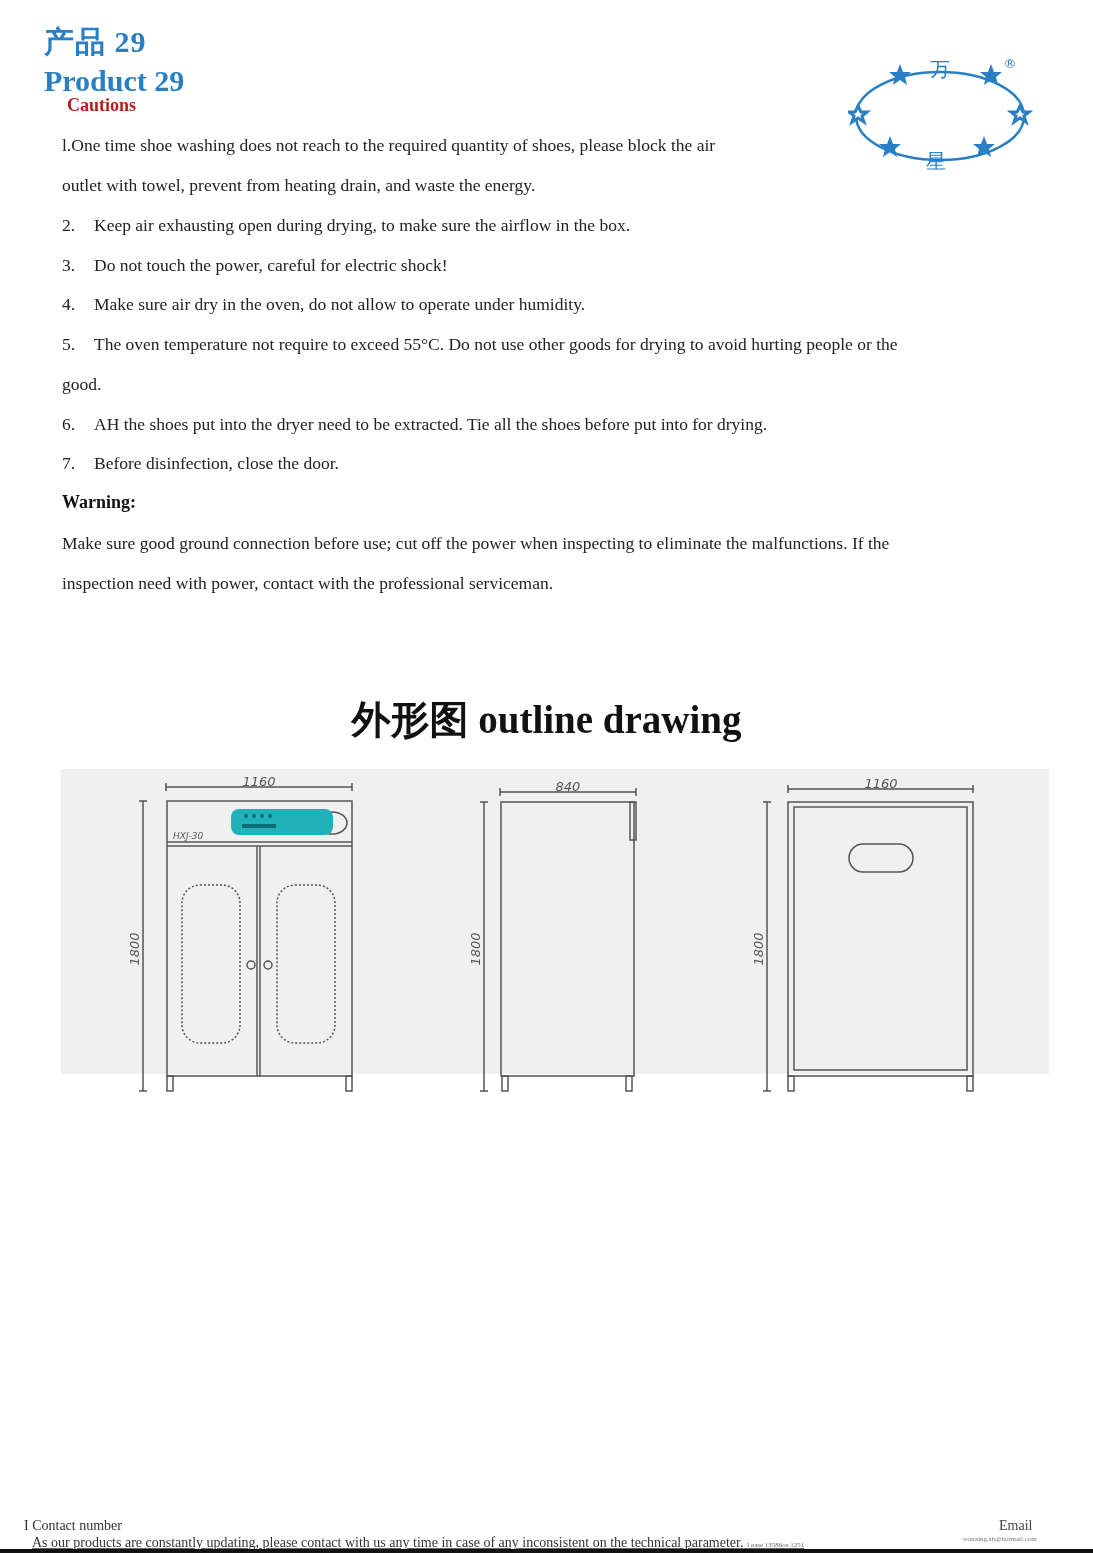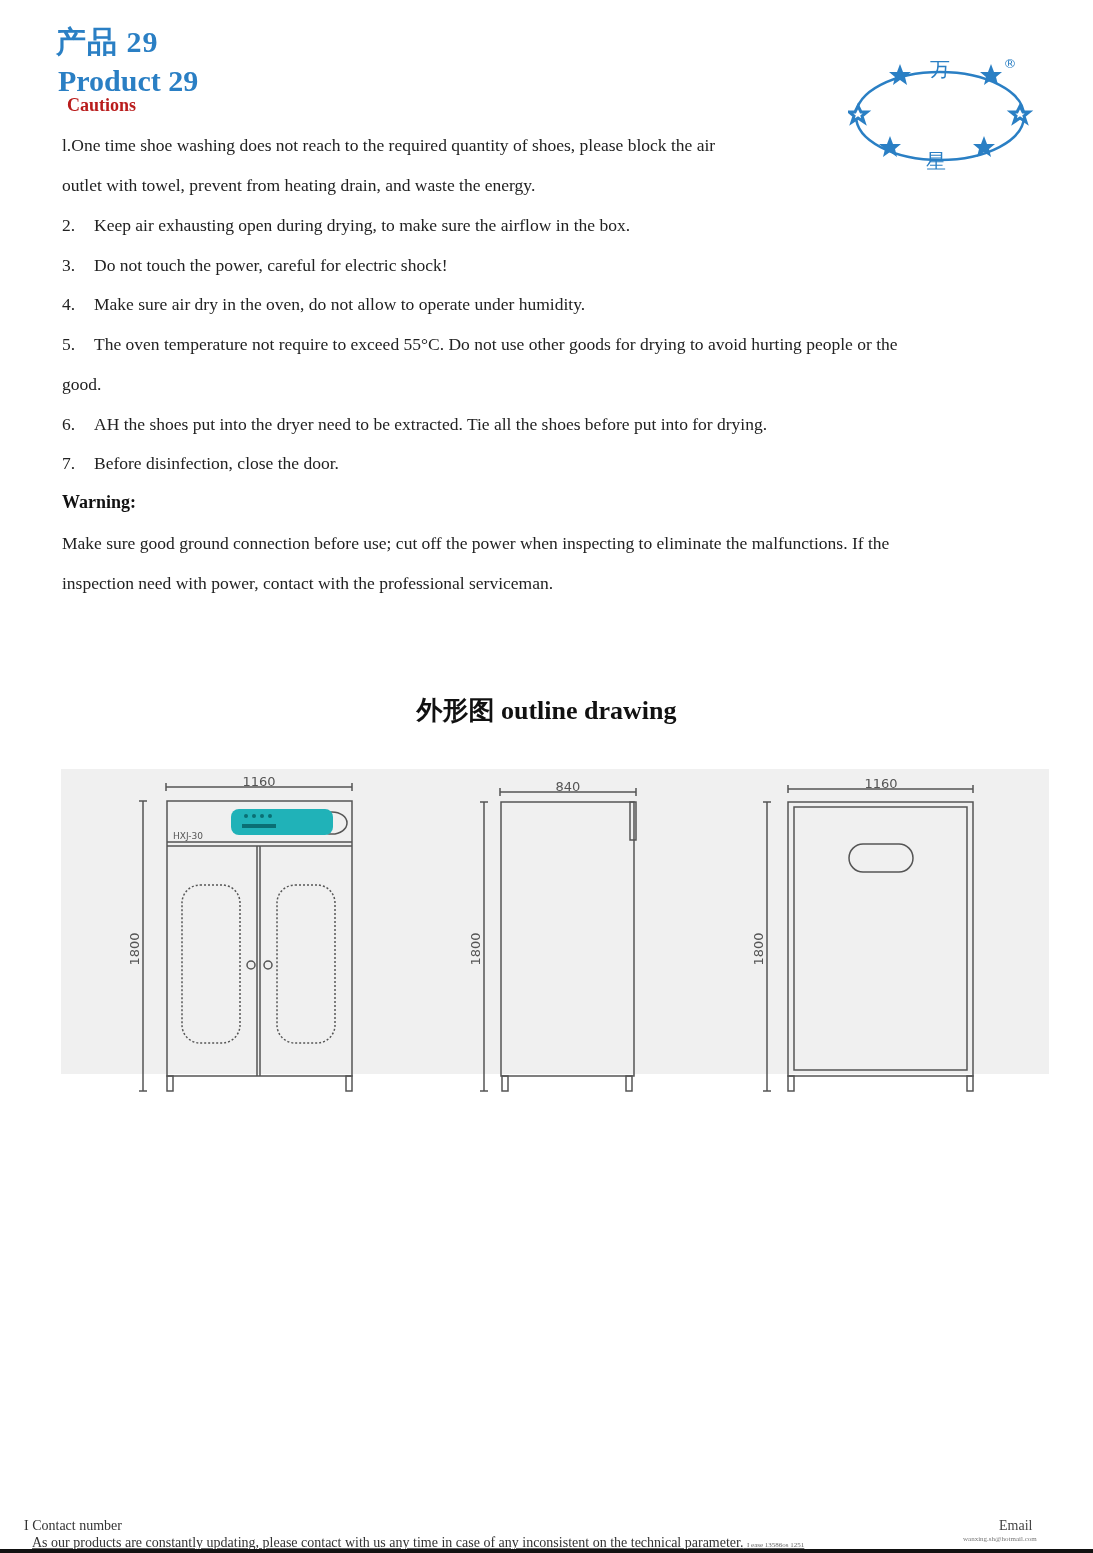--- a/index.html
+++ b/index.html
@@ -1,27 +1,27 @@
 <!DOCTYPE html>
 <html><head>
 <meta charset="utf-8">
 <style>
   html, body { margin:0; padding:0; background:#ffffff; }
   body { width:1093px; height:1553px; position:relative; overflow:hidden;
          font-family:"Liberation Serif", "DejaVu Serif", serif; color:#222; }
   .abs { position:absolute; }
-  .title-cn { left:44px; top:22px; font-size:30px; font-weight:bold; color:#2a7fc4; letter-spacing:1px;margin-left:12px; }
-  .title-en { left:44px; top:64px; font-size:30px; font-weight:bold; color:#2a7fc4;margin-left:14px; }
+  .title-cn { left:44px; top:22px; font-size:30px; font-weight:bold; color:#2a7fc4; letter-spacing:1px; }
+  .title-en { left:44px; top:64px; font-size:30px; font-weight:bold; color:#2a7fc4; }
   .cautions-h { left:67px; top:95px; font-size:18px; font-weight:bold; color:#b91c1c; }
   .logo { left:848px; top:50px; width:190px; height:125px; }
   .para { left:62px; font-size:17.5px; color:#222; white-space:nowrap; }
   .num { display:inline-block; width:32px; }
   .warning-h { left:62px; top:492px; font-size:18px; font-weight:bold; color:#111; }
-  .drawing-title { left:0; width:1093px; top:693px; text-align:center; font-size:26px; font-weight:bold; color:#111; }
-  .drawing-panel { left:61px; top:769px; width:988px; height:305px; background:#f0f0f0; }
+  .drawing-title { left:0; width:1093px; top:693px; text-align:center; font-size:39px; font-weight:bold; color:#111; }
+  .drawing-panel { left:61px; top:769px; width:988px; height:305px; background:#f0f0f0;font-style:italic; }
   .footer-contact { left:24px; top:1518px; font-size:14px; color:#333; }
   .footer-note { left:32px; top:1535px; font-size:14px; color:#333; white-space:nowrap; text-decoration:underline; text-decoration-color:#666; }
   .footer-note small { font-size:7px; color:#666; text-decoration:none; }
   .footer-email-l { left:963px; top:1518px; font-size:14px; color:#444;margin-left:36px; }
   .footer-email-v { left:963px; top:1535px; font-size:7px; color:#777; }
   .bottom-bar { left:0; top:1549px; width:1093px; height:4px; background:#111; }
   svg text { font-family:"DejaVu Sans", sans-serif; }
 </style>
 </head>
 <body>

